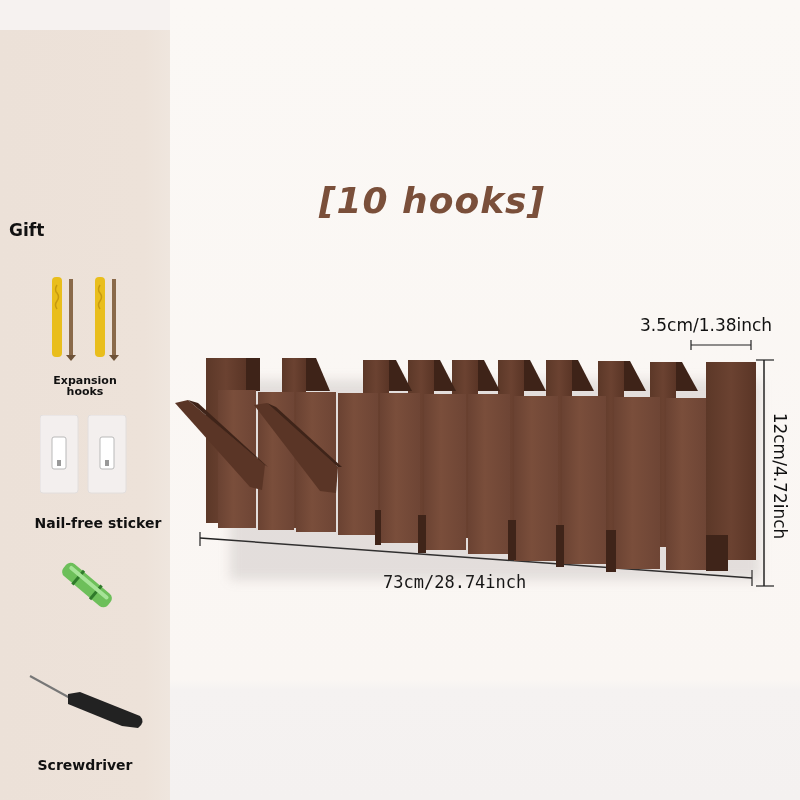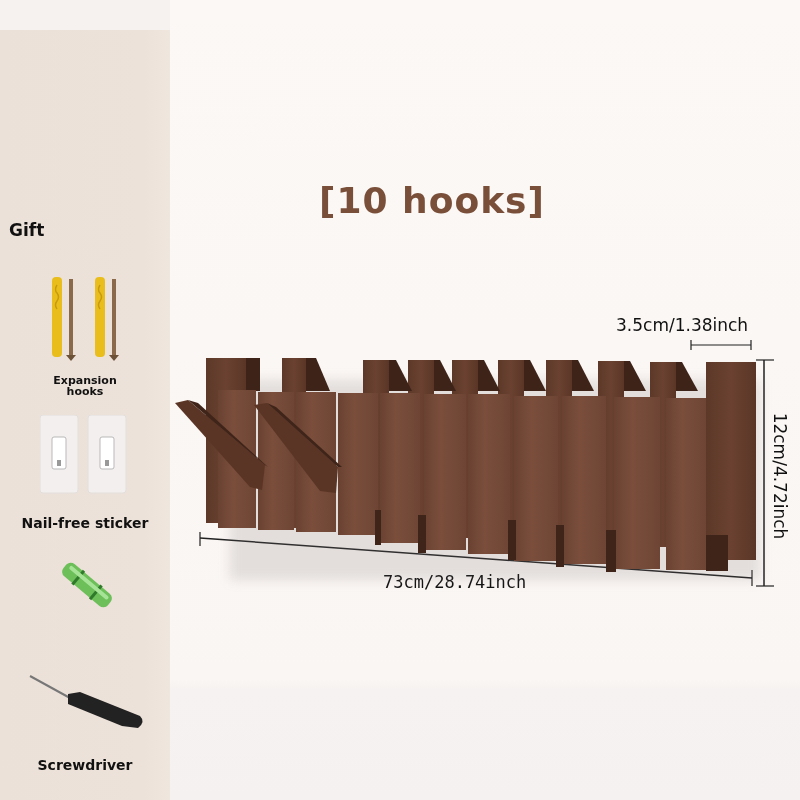--- a/index.html
+++ b/index.html
@@ -2,23 +2,23 @@
 <html><head>
 <meta charset="utf-8">
 <style>
   html,body{margin:0;padding:0;}
   body{width:800px;height:800px;overflow:hidden;position:relative;background:#f6f2f0;font-family:"DejaVu Sans",sans-serif;}
   .stage{position:absolute;left:170px;top:0;width:630px;height:800px;background:linear-gradient(#fbf8f5 0,#faf6f3 680px,#f5f2f1 690px,#f4f1f0 800px);}
   .left-panel{position:absolute;left:0;top:4px;width:170px;height:800px;background:linear-gradient(90deg,#ece1d8 0,#ede2d9 85%,#efe6de 100%);margin-top:26px;}
   .gift-label{position:absolute;left:9px;top:190px;font-size:17px;font-weight:bold;color:#111;}
   .item-label{position:absolute;left:0;width:170px;text-align:center;color:#111;font-weight:bold;}
   .lbl-small{font-size:11px;line-height:11px;}
-  .lbl-mid{font-size:14px;}
+  .lbl-mid{font-size:14px;padding-left:13px;}
   .lbl-big{font-size:22px;}
-  .title{position:absolute;left:0;width:800px;top:180px;text-align:center;font-size:36px;font-weight:bold;color:#7a4f3a;letter-spacing:1px;padding-left:64px;box-sizing:border-box;}
+  .title{position:absolute;left:0;width:800px;top:180px;text-align:center;font-size:36px;font-weight:bold;color:#7a4f3a;letter-spacing:1px;padding-left:64px;box-sizing:border-box;font-style:italic;}
   .dim{position:absolute;color:#111;font-size:17px;}
   .bar{position:absolute;background:linear-gradient(90deg,#6a4232,#7a4e3b 40%,#6e4535);}
   .bar.back{background:linear-gradient(90deg,#5c3828,#6b4231 50%,#5a3526);}
   .shade{position:absolute;background:#3f2419;}
   .shadow{position:absolute;background:rgba(120,110,110,0.18);filter:blur(6px);}
 </style>
 </head>
 <body>
 
 <div class="left-panel">
@@ -64,21 +64,21 @@
     <line x1="2" y1="4" x2="42" y2="26" stroke="#777" stroke-width="2"></line>
     <path d="M40 22 L52 20 L112 44 Q118 50 110 56 L94 54 L40 32 Z" fill="#222"></path>
   </svg>
   <div class="item-label lbl-big" style="top:727px;font-size:14px">Screwdriver</div>
 </div>
 
 <div class="stage"></div>
 
 <div class="title">[10 hooks]</div>
 
-<div class="dim" style="left:616px;top:315px">3.5cm/1.38inch</div>
+<div class="dim" style="left:640px;top:315px">3.5cm/1.38inch</div>
 <svg style="position:absolute;left:688px;top:338px" width="66" height="14">
   <line x1="3" y1="2" x2="3" y2="12" stroke="#222" stroke-width="1.2"></line>
   <line x1="63" y1="2" x2="63" y2="12" stroke="#222" stroke-width="1.2"></line>
   <line x1="3" y1="7" x2="63" y2="7" stroke="#222" stroke-width="1.2"></line>
 </svg>
 
 <svg style="position:absolute;left:752px;top:358px" width="24" height="232">
   <line x1="4" y1="2" x2="22" y2="2" stroke="#222" stroke-width="1.2"></line>
   <line x1="12" y1="2" x2="12" y2="228" stroke="#222" stroke-width="1.5"></line>
   <line x1="4" y1="228" x2="22" y2="228" stroke="#222" stroke-width="1.2"></line>

